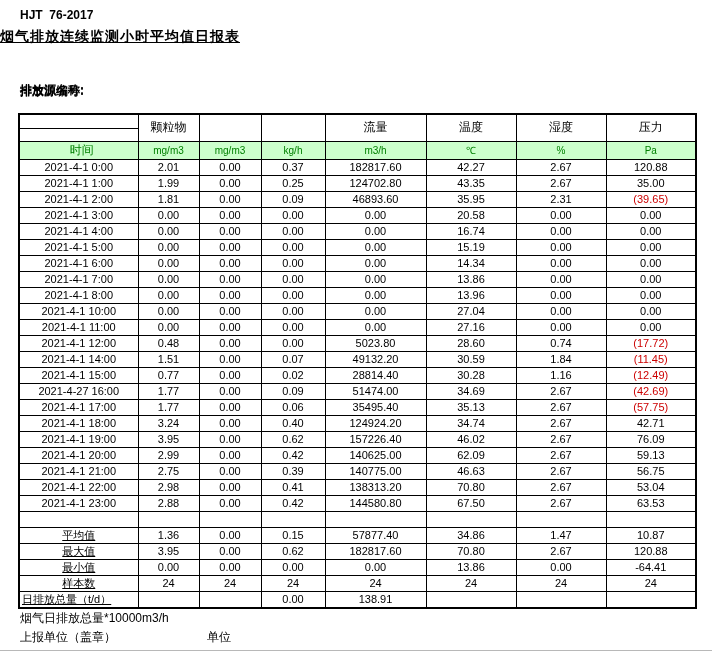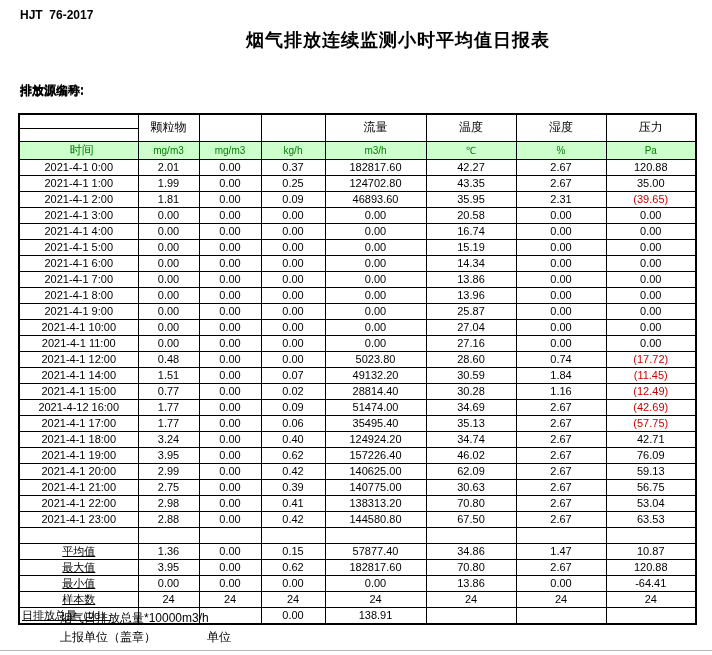--- a/index.html
+++ b/index.html
@@ -4,21 +4,21 @@
 <style>
   html,body{margin:0;padding:0;background:#ffffff;}
   body{
     position:relative;
     width:712px;height:655px;
     font-family:"Liberation Sans",sans-serif;
     color:#000;
     overflow:hidden;
   }
   .doc-code{position:absolute;top:8px;left:20px;font-weight:bold;font-size:12px;white-space:pre;}
-  .title{position:absolute;top:28px;left:0;width:550px;text-align:right;font-weight:bold;font-size:18px;letter-spacing:1px;}
+  .title{position:absolute;top:28px;left:0;width:550px;text-align:left;font-weight:bold;font-size:14px;letter-spacing:1px;text-decoration:underline;}
   .src-line{position:absolute;left:20px;font-weight:bold;font-size:12px;}
   .src-name{top:82px;}
   .src-code{top:83px;}
 
   table.report{
     position:absolute;top:113px;left:18px;
     border-collapse:collapse;table-layout:fixed;
     border:2px solid #000;
   }
   table.report th, table.report td{
@@ -40,21 +40,21 @@
     color:var(--header-text,#008000);
     font-size:10px;
   }
   tr.unit-row th.time-h{font-size:12px;padding-left:8px;}
   tbody td{height:15px;line-height:15px;}
   td.neg{color:var(--negative,#cc0000);}
   tr.spacer td{height:15px;}
   td.sum-label{text-decoration:underline;font-size:12px;}
   td.sum-label.left{text-align:left;margin-left:40px;}
 
-  .footnote{position:absolute;left:20px;font-size:12px;margin-left:40px;}
+  .footnote{position:absolute;left:20px;font-size:12px;}
   .fn-total{top:610px;}
   .fn-report-unit{top:629px;}
   .fn-unit{position:absolute;left:207px;top:629px;font-size:12px;}
   .bottom-divider{position:absolute;left:0;top:650px;width:712px;height:0;border-top:1px solid #b8b8b8;}
 </style>
 </head>
 <body>
 
 <div class="doc-code">HJT  76-2017</div>
 <div class="title">烟气排放连续监测小时平均值日报表</div>
@@ -181,30 +181,20 @@
         <td class="time">2021-4-1 8:00</td>
         <td>0.00</td>
         <td>0.00</td>
         <td>0.00</td>
         <td>0.00</td>
         <td>13.96</td>
         <td>0.00</td>
         <td>0.00</td>
       </tr>
       <tr>
-        <td class="time">2021-4-1 9:00</td>
-        <td>0.00</td>
-        <td>0.00</td>
-        <td>0.00</td>
-        <td>0.00</td>
-        <td>25.87</td>
-        <td>0.00</td>
-        <td>0.00</td>
-      </tr>
-      <tr>
         <td class="time">2021-4-1 10:00</td>
         <td>0.00</td>
         <td>0.00</td>
         <td>0.00</td>
         <td>0.00</td>
         <td>27.04</td>
         <td>0.00</td>
         <td>0.00</td>
       </tr>
       <tr>
@@ -241,21 +231,21 @@
         <td class="time">2021-4-1 15:00</td>
         <td>0.77</td>
         <td>0.00</td>
         <td>0.02</td>
         <td>28814.40</td>
         <td>30.28</td>
         <td>1.16</td>
         <td class="neg">(12.49)</td>
       </tr>
       <tr>
-        <td class="time">2021-4-12 16:00</td>
+        <td class="time">2021-4-27 16:00</td>
         <td>1.77</td>
         <td>0.00</td>
         <td>0.09</td>
         <td>51474.00</td>
         <td>34.69</td>
         <td>2.67</td>
         <td class="neg">(42.69)</td>
       </tr>
       <tr>
         <td class="time">2021-4-1 17:00</td>
@@ -296,21 +286,21 @@
         <td>62.09</td>
         <td>2.67</td>
         <td>59.13</td>
       </tr>
       <tr>
         <td class="time">2021-4-1 21:00</td>
         <td>2.75</td>
         <td>0.00</td>
         <td>0.39</td>
         <td>140775.00</td>
-        <td>30.63</td>
+        <td>46.63</td>
         <td>2.67</td>
         <td>56.75</td>
       </tr>
       <tr>
         <td class="time">2021-4-1 22:00</td>
         <td>2.98</td>
         <td>0.00</td>
         <td>0.41</td>
         <td>138313.20</td>
         <td>70.80</td>

